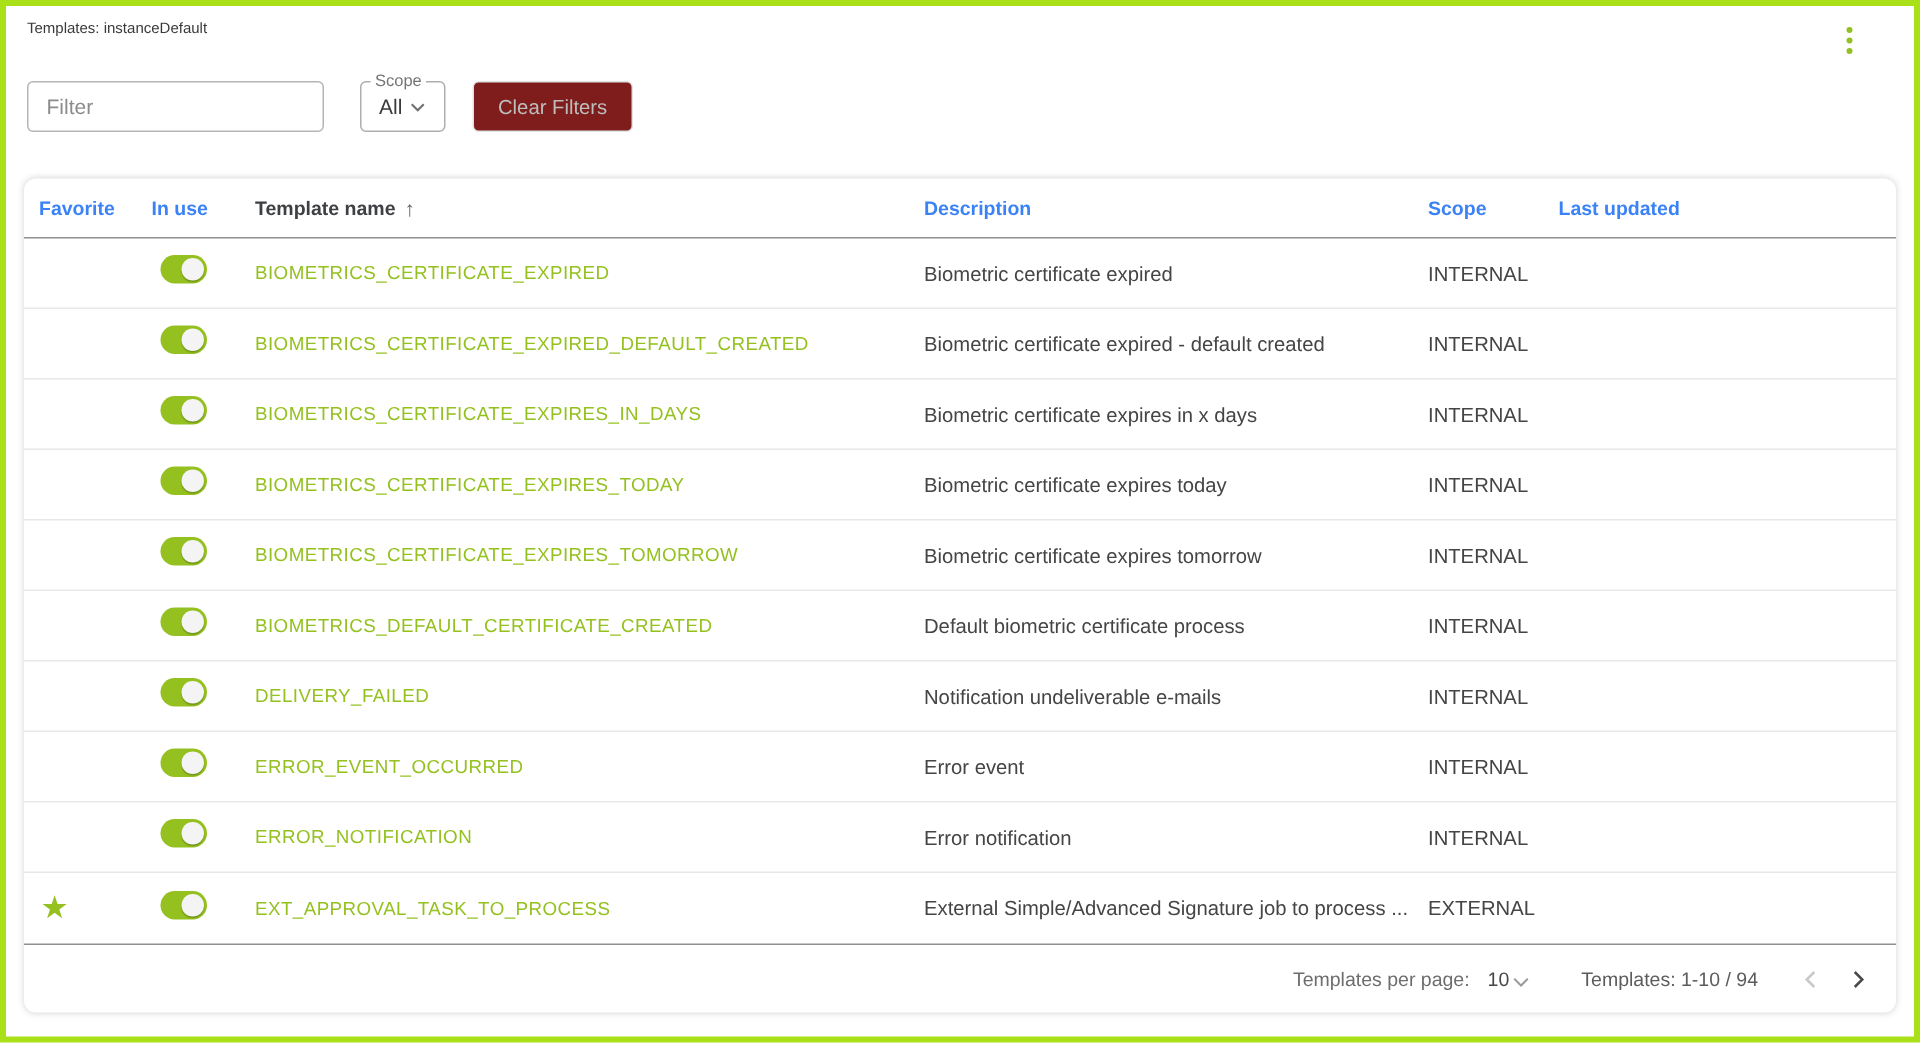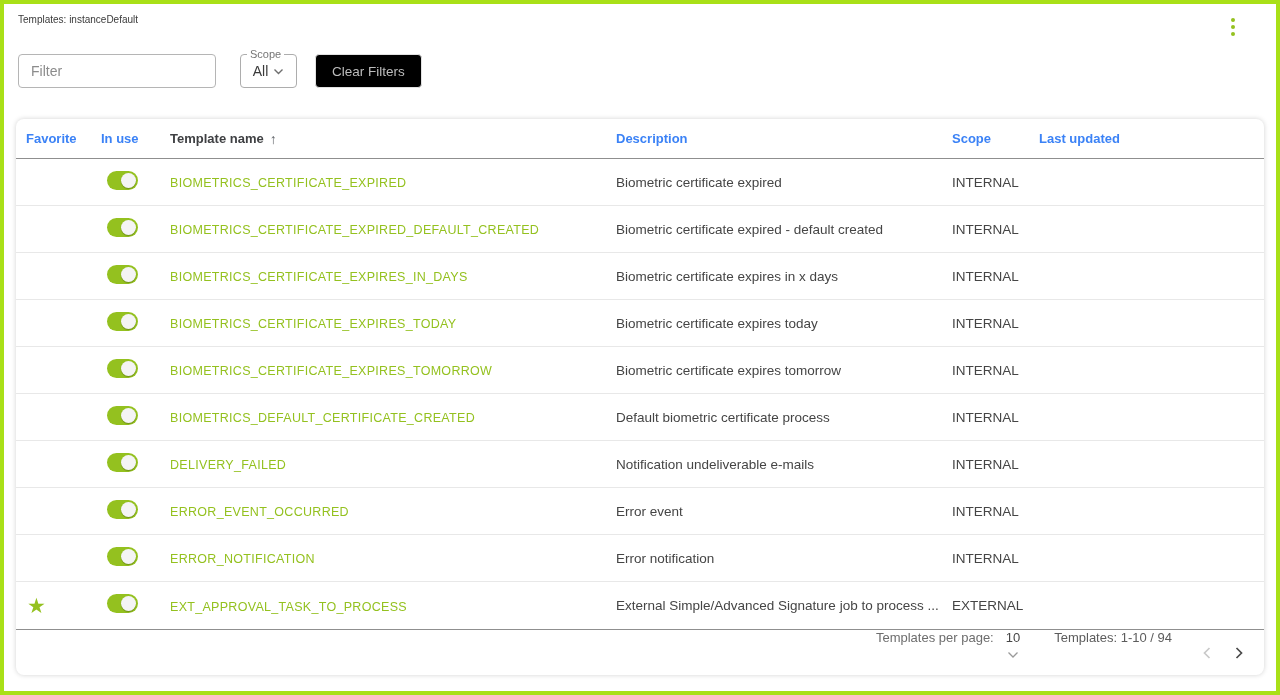--- a/index.html
+++ b/index.html
@@ -32,21 +32,21 @@
     border:1px solid #adadad;border-radius:4px;
     display:flex;align-items:center;justify-content:center;gap:5px;cursor:pointer;background:#fff;
   }
   .scope-label{
     position:absolute;top:-7px;left:6px;font-size:11px;color:#757575;
     background:#fff;padding:0 3px;line-height:12px;
   }
   .scope-value{font-size:14px;color:#3a3a3a;}
   .clear-btn{
     margin-left:18px;height:34px;padding:0 16px;
-    border:1px solid #e2e2e2;border-radius:4px;background:#000000;
+    border:1px solid #e2e2e2;border-radius:4px;background:#7f1d1d;
     color:#bdbdbd;font-size:13.5px;font-family:inherit;
   }
   
   .card{
     margin:30px 12px 0 12px;
     background:#fff;border-radius:8px;
     box-shadow:0 0 5px rgba(0,0,0,.18);
     overflow:hidden;
   }
   .grid-row{
@@ -70,24 +70,24 @@
     background:#f4f4f4;box-shadow:0 1px 1px rgba(0,0,0,.25);
   }
   .tpl-link{
     color:var(--accent);font-size:12.5px;font-weight:400;letter-spacing:.3px;
     text-decoration:none;cursor:pointer;
   }
   .td-desc,.td-scope{font-size:13.5px;color:#454545;}
   
   .tfoot{
     height:46px;border-top:1px solid #8f8f8f;
-    display:flex;justify-content:flex-end;
+    display:flex;align-items:center;justify-content:flex-end;
     padding:0 16px;color:#6d6d6d;font-size:13px;
   }
-  .pp-select{display:flex;align-items:center;gap:2px;margin-left:12px;cursor:pointer;color:#474747;flex-direction:column;}
+  .pp-select{display:flex;align-items:center;gap:2px;margin-left:12px;cursor:pointer;color:#474747;}
   .pp-select svg{margin-top:4px;}
   .range{margin-left:34px;color:#5c5c5c;}
   .nav{background:none;border:none;padding:4px;cursor:pointer;display:flex;align-items:center;}
   .nav.prev{margin-left:26px;}
   .nav.next{margin-left:14px;}
 </style>
 </head>
 <body>
 
 <div class="page-header">

